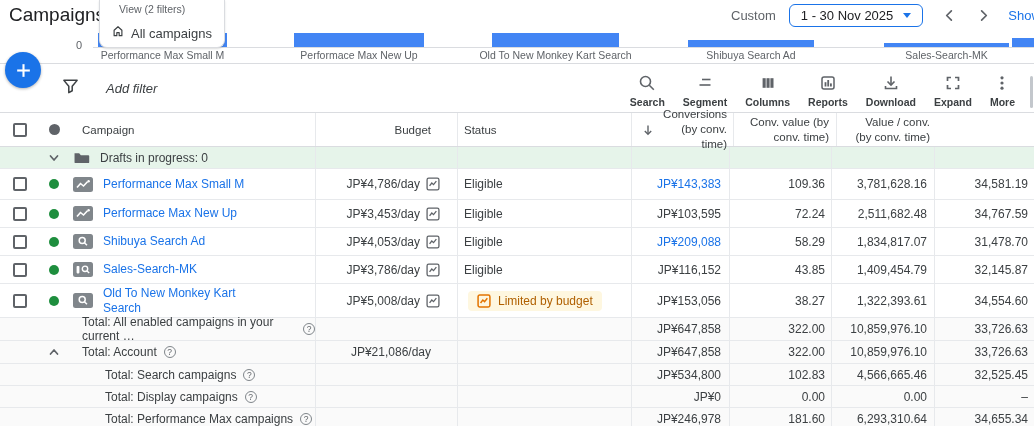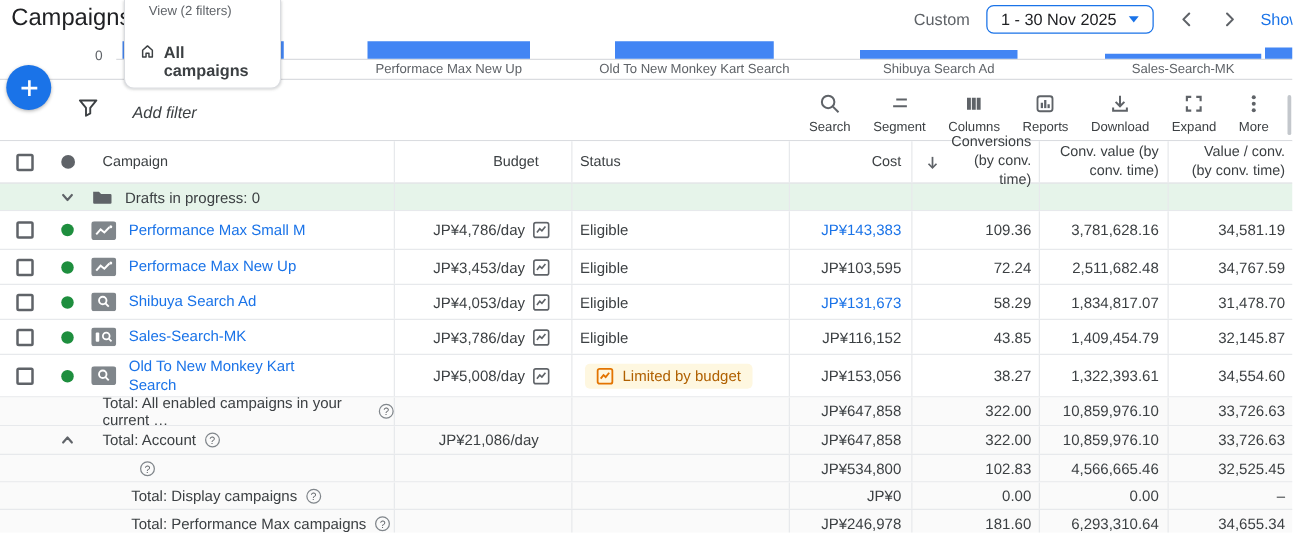--- a/index.html
+++ b/index.html
@@ -6,21 +6,21 @@
   html,body { margin:0; padding:0; }
   body { font-family:"Liberation Sans", sans-serif; background:#fff; }
   #app { position:relative; width:1034px; height:426px; background:#fff; overflow:hidden; color:#3c4043; }
 
   
   .page-title { position:absolute; left:9px; top:4px; font-size:19px; color:#202124; }
   .view-box { position:absolute; left:99px; top:0; width:126px; background:#fff; border:1px solid #dadce0;
               border-top:none; border-radius:0 0 8px 8px; box-shadow:0 1px 2px rgba(60,64,67,.18);
               padding:3px 8px 6px; z-index:7; }
   .view-label { font-size:10.5px; color:#5f6368; margin-left:11px; }
-  .view-value { display:flex; align-items:flex-start; gap:6px; font-size:13px; color:#3c4043; margin-top:19px; margin-left:3px; font-weight:bold;}
+  .view-value { display:flex; align-items:flex-end; gap:6px; font-size:13px; color:#3c4043; margin-top:9px; margin-left:3px; font-weight:normal;}
   .date-controls { position:absolute; top:0; left:731px; height:30px; display:flex; align-items:center; z-index:6; white-space:nowrap; }
   .custom-label { font-size:13px; color:#5f6368; margin-right:13px; }
   .date-box { display:flex; align-items:center; gap:10px; border:1.5px solid #1a73e8; border-radius:6px;
               padding:3px 11px; font-size:13px; color:#202124; cursor:pointer; }
   .date-caret { width:0; height:0; border-left:4.5px solid transparent; border-right:4.5px solid transparent; border-top:5.5px solid #1a73e8; }
   .nav-chevron { margin-left:19px; cursor:pointer; display:flex; align-items:center; }
   .show-last { margin-left:17px; color:#1a73e8; font-size:13px; cursor:pointer; }
 
   
   .chart { position:absolute; left:0; top:30px; width:1034px; height:32px; }
@@ -31,21 +31,21 @@
 
   
   .card-top { position:absolute; left:0; top:63px; right:0; border-top:1px solid #dadce0; }
   .fab { position:absolute; left:5px; top:52px; width:36px; height:36px; border-radius:50%; background:#1a73e8;
          display:flex; align-items:center; justify-content:center; z-index:5; box-shadow:0 1px 3px rgba(0,0,0,.3); cursor:pointer; }
   .add-filter { position:absolute; left:62px; top:78px; display:flex; align-items:center; cursor:pointer;font-style:italic; }
   .add-filter-label { font-size:13px; color:#3c4043; margin-left:27px; }
   .tb-actions { position:absolute; right:10px; top:74px; display:flex; align-items:flex-start; }
   .tb-item { display:flex; flex-direction:column; align-items:center; padding:0 9px; cursor:pointer; }
   .tb-item svg { display:block; }
-  .tb-label { font-size:10.5px; color:#3c4043; margin-top:4px; }
+  .tb-label { font-size:10.5px; color:#3c4043; margin-top:4px;font-weight:bold; }
   .scroll-thumb { position:absolute; right:1px; top:76px; width:3px; height:32px; background:#c3c7cc; border-radius:2px; }
 
   
   .table { position:absolute; left:0; top:112px; right:0; bottom:0; border-top:1px solid #dadce0; font-size:12px; }
   .trow { display:flex; align-items:center; border-bottom:1px solid #e7e9ec; background:#fff; }
   .c { height:100%; display:flex; align-items:center; }
   .vline { border-right:1px solid #e7e9ec; }
   .c-sel { width:40px; justify-content:center; }
   .c-dot { width:28px; justify-content:center; }
   .c-name { width:248px; padding-left:5px; }
@@ -237,23 +237,20 @@
         </div>
       <div class="c c-name vline">
           <span style="padding-left:9px">Campaign</span>
         </div>
       <div class="c c-budget vline">
           <span style="padding-right:9px">Budget</span>
         </div>
       <div class="c c-status vline">
           <span>Status</span>
         </div>
-      <div class="c c-cost vline">
-          <span>Cost</span>
-        </div>
       <div class="c c-conv vline" style="position:relative">
         <span class="sort-icon">
           <svg width="12" height="12" viewBox="0 0 12 12">
               <line x1="6" y1="1.5" x2="6" y2="10" stroke="#5f6368" stroke-width="1.4"></line>
               <polyline points="2.8,7 6,10.2 9.2,7" fill="none" stroke="#5f6368" stroke-width="1.4"></polyline>
             </svg>
         </span>
         <span class="hdr-multi" style="max-width:74px">Conversions (by conv. time)</span>
       </div>
       <div class="c c-convval vline">
@@ -395,21 +392,21 @@
               <svg width="14" height="14" viewBox="0 0 13 13">
                 <rect x="1" y="1" width="11" height="11" rx="1.5" fill="none" stroke="#5f6368" stroke-width="1.2"></rect>
                 <polyline points="3.3,8.3 5.4,5.6 7,7.1 9.6,3.9" fill="none" stroke="#5f6368" stroke-width="1.2"></polyline>
               </svg>
             </span>
           </div>
           <div class="c c-status vline">
             <span class="status-text">Eligible</span>
           </div>
           <div class="c c-cost vline">
-            <span class="cost-link">JP¥131,673</span>
+            <span class="cost-link">JP¥209,088</span>
           </div>
           <div class="c c-conv vline">
             <span class="num">58.29</span>
           </div>
           <div class="c c-convval vline">
             <span class="num">1,834,817.07</span>
           </div>
           <div class="c c-valconv">
             <span class="num">31,478.70</span>
           </div>
@@ -563,20 +560,21 @@
           </div>
           <div class="c c-valconv">
             <span class="num">33,726.63</span>
           </div>
         </div>
         <div class="trow total-row" style="height: 22px;">
           <div class="c c-sel"></div>
           <div class="c c-dot"></div>
           <div class="c c-name vline">
             <span class="total-label ind2">
+              <span>Total: Search campaigns</span>
               <span class="help">?</span>
             </span>
           </div>
           <div class="c c-budget vline" style="padding-right: 26px;"></div>
           <div class="c c-status vline"></div>
           <div class="c c-cost vline">
             <span class="num">JP¥534,800</span>
           </div>
           <div class="c c-conv vline">
             <span class="num">102.83</span>

